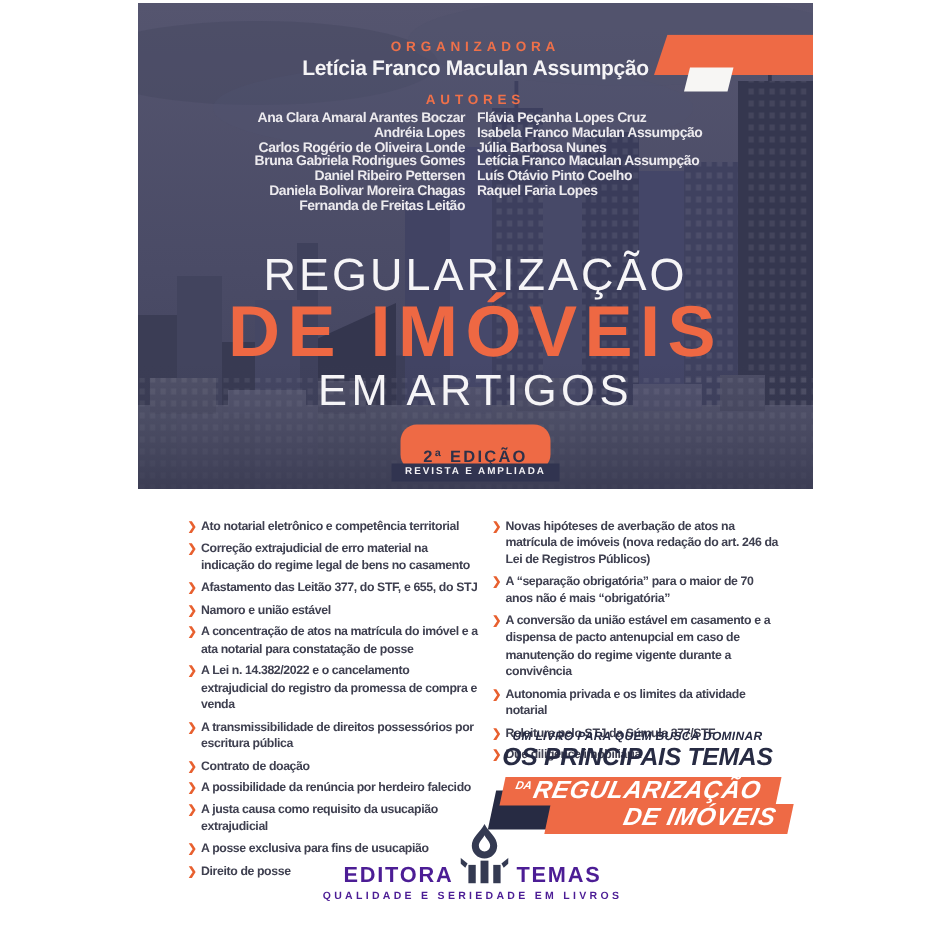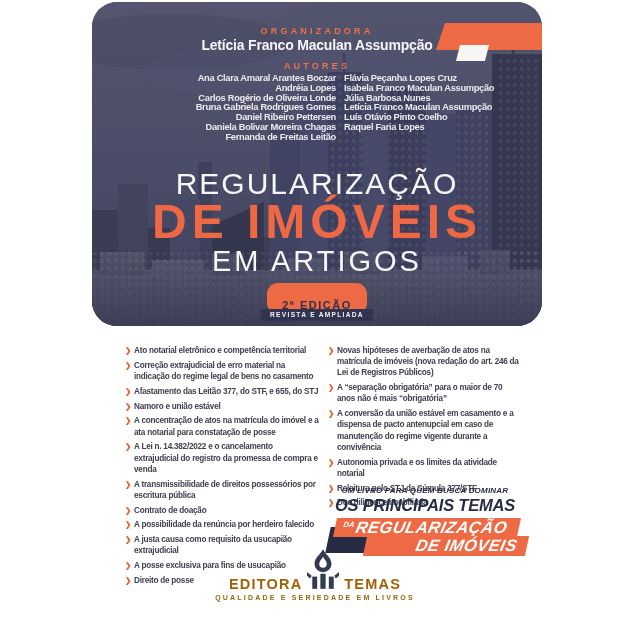--- a/index.html
+++ b/index.html
@@ -3,21 +3,21 @@
 <meta charset="utf-8">
 <style>
   html,body{margin:0;padding:0;}
   body{
     width:630px;height:630px;position:relative;background:#ffffff;
     font-family:"Liberation Sans", sans-serif;overflow:hidden;
   }
   
   .cover{
     position:absolute;left:92px;top:2px;width:450px;height:324px;
-    background:#4c4d68;overflow:hidden;border-radius:25px;
+    background:#4c4d68;overflow:hidden;
   }
   .cover svg.skyline{position:absolute;left:0;top:0;}
   .ribbon{
     position:absolute;top:21px;right:0;width:106px;height:27px;
     background:#ee6a45;
     clip-path:polygon(9px 0,106px 0,106px 27px,0 27px);
   }
   .ribbon-white{
     position:absolute;top:43px;left:366px;width:29px;height:16px;
     background:#f7f6f4;transform:skewX(-14deg);
@@ -29,21 +29,21 @@
   .org-label{top:24px;}
   .org-name{
     position:absolute;top:35px;left:0;width:100%;text-align:center;
     color:#f5f4f6;font-size:14px;font-weight:bold;letter-spacing:-0.2px;
   }
   .authors-label{top:59px;}
   .authors-wrap{
     position:absolute;top:72px;left:0;width:100%;display:flex;gap:8px;
     color:#eceaee;font-size:9.3px;line-height:9.8px;font-weight:bold;
   }
-  .authors-col-left{flex:0 0 218px;text-align:right;letter-spacing:-0.3px;padding-left:26px;}
+  .authors-col-left{flex:0 0 218px;text-align:right;letter-spacing:-0.3px;}
   .authors-col-right{flex:1;text-align:left;letter-spacing:-0.3px;}
   .title-1{
     position:absolute;top:165px;left:0;width:100%;text-align:center;
     color:#f6f5f7;font-size:30px;font-weight:300;letter-spacing:2px;
   }
   .title-2{
     position:absolute;top:192px;left:0;width:100%;text-align:center;
     color:#ee6843;font-size:48px;font-weight:800;letter-spacing:5px;
   }
   .title-3{
@@ -83,21 +83,21 @@
     position:absolute;background:#ee6a45;transform:skewX(-12deg);
     color:#ffffff;font-style:italic;white-space:nowrap;
   }
   .banner-bar1{left:10px;top:0;width:176px;height:19px;padding-left:8px;text-align:left;}
   .banner-bar2{left:40px;top:18px;width:152px;height:20px;text-align:right;padding-right:10px;}
   .banner-da{font-size:7.5px;font-weight:bold;vertical-align:6px;margin-right:2px;}
   .banner-big{font-size:16.5px;font-weight:bold;letter-spacing:0.5px;line-height:19px;}
   
   .publisher{
     position:absolute;left:0;top:549px;width:630px;
-    display:flex;flex-direction:column;align-items:center;color:#a16207;
+    display:flex;flex-direction:column;align-items:center;color:#4c1d95;
   }
   .publisher-row{display:flex;align-items:flex-end;gap:5px;}
   .publisher-name{font-size:14.5px;font-weight:bold;letter-spacing:1.2px;line-height:14px;}
   .publisher-tagline{margin-top:3px;font-size:7px;font-weight:bold;letter-spacing:2.2px;}
 </style>
 </head>
 <body>
 
 <div class="cover">
   <svg class="skyline" width="450" height="324" viewBox="0 0 450 324">

